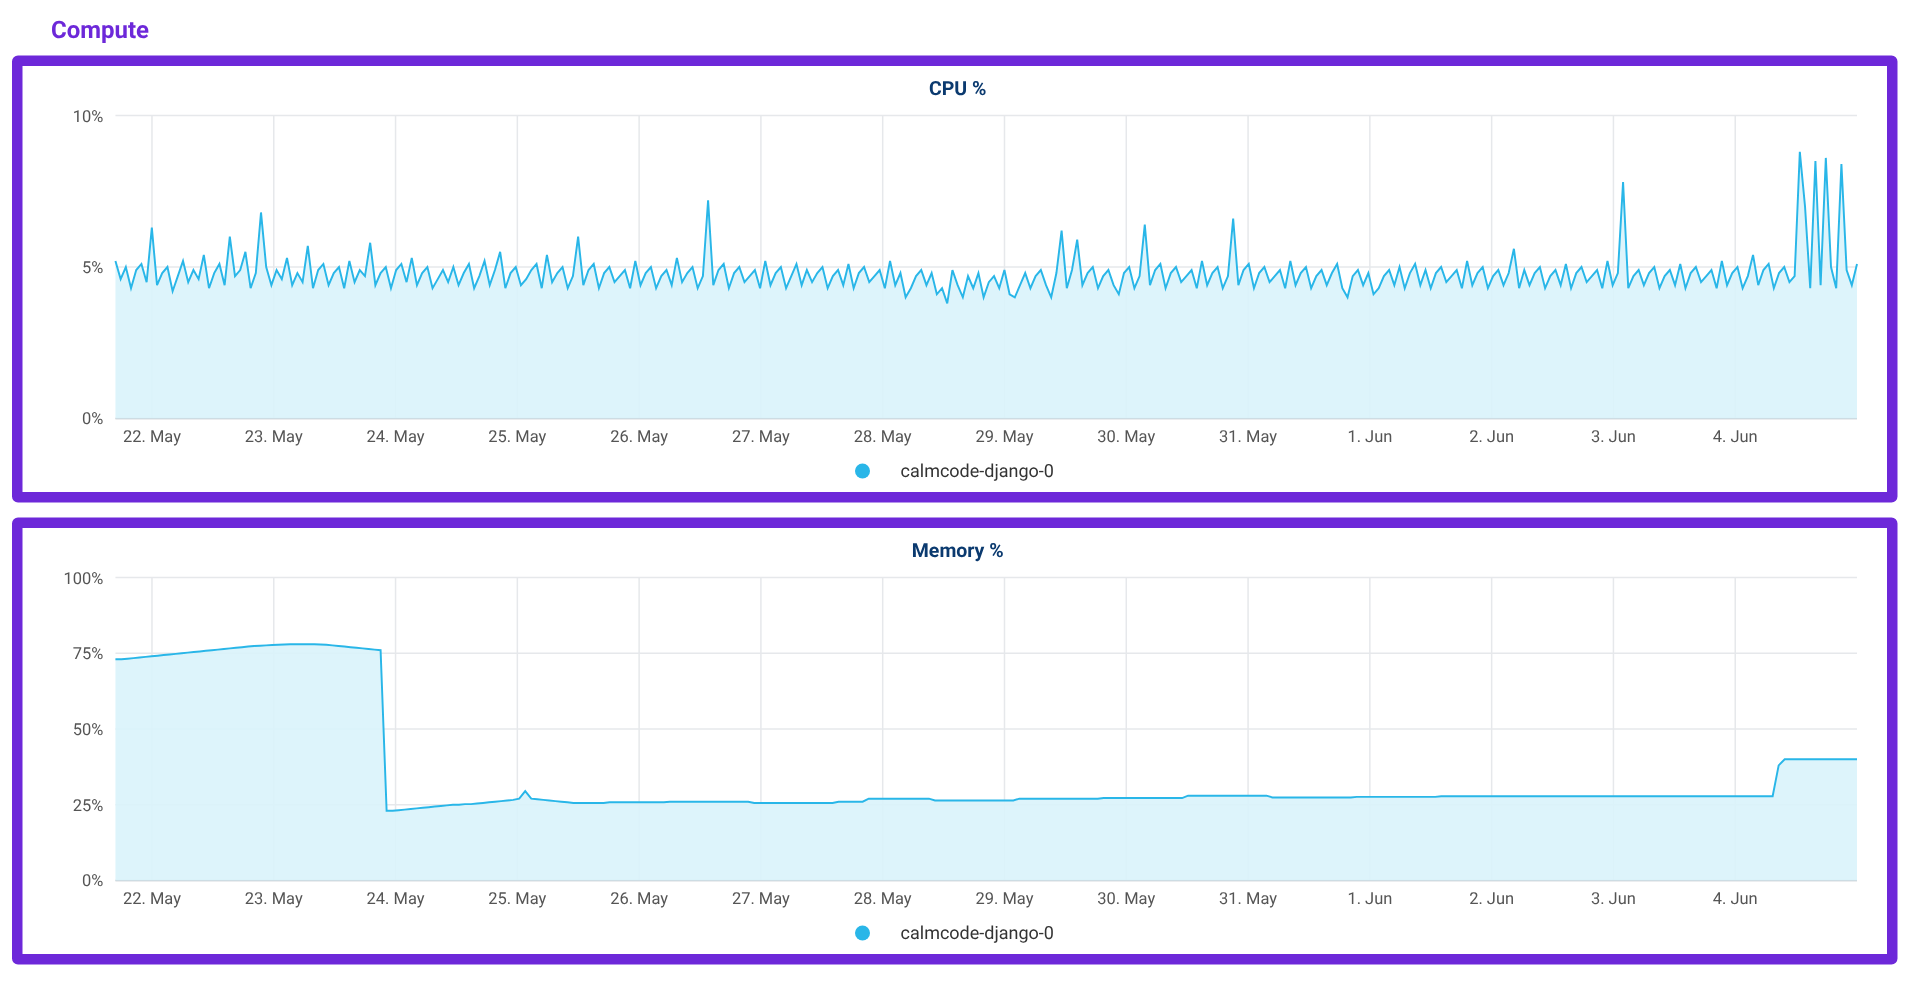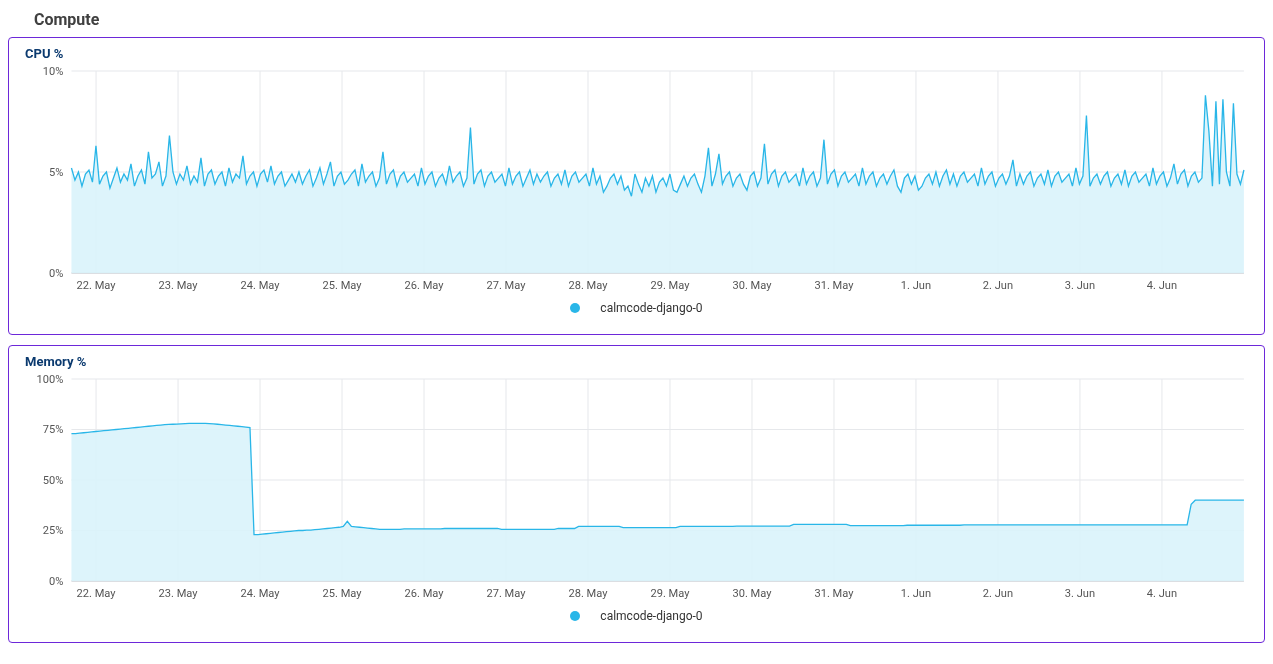--- a/index.html
+++ b/index.html
@@ -1,18 +1,18 @@
 <!DOCTYPE html>
 <html><head>
 <meta charset="utf-8">
 <style>
   html,body{margin:0;padding:0;background:#fff;font-family:-apple-system,BlinkMacSystemFont,"Segoe UI",Roboto,Helvetica,Arial,sans-serif;color:#333;}
   .page{width:1273px;height:664px;box-sizing:border-box;padding:0 8px 8px 8px;}
-  .section-title{font-size:16px;font-weight:700;color:#404040;margin:10px 0 8px 26px;}
-  .panel{border:1px solid #6d28d9;border-radius:4px;margin:0 0 10px 0;padding:8px 12px 6px 12px;box-sizing:border-box;position:relative;}
+  .section-title{font-size:16px;font-weight:700;color:#6d28d9;margin:10px 0 8px 26px;}
+  .panel{border:7px solid #6d28d9;border-radius:4px;margin:0 0 10px 0;padding:8px 12px 6px 12px;box-sizing:border-box;position:relative;text-align:center;}
   .panel-title{font-size:13px;font-weight:700;color:#0b3a6f;margin:0 0 4px 4px;}
   .chart-area{position:relative;width:100%;}
   .legend{display:flex;align-items:center;justify-content:center;gap:20px;margin-top:4px;}
   .legend-dot{width:10px;height:10px;border-radius:50%;display:inline-block;}
   .legend-text{font-size:12px;color:#333;}
   .axis-baseline{stroke:#c4c9cf;stroke-width:1;}
   .area-fill{fill:#d9f3fb;opacity:0.9;}
   .line-stroke{stroke:#29b6e8;stroke-width:1.3;fill:none;}
 </style>
 </head>

